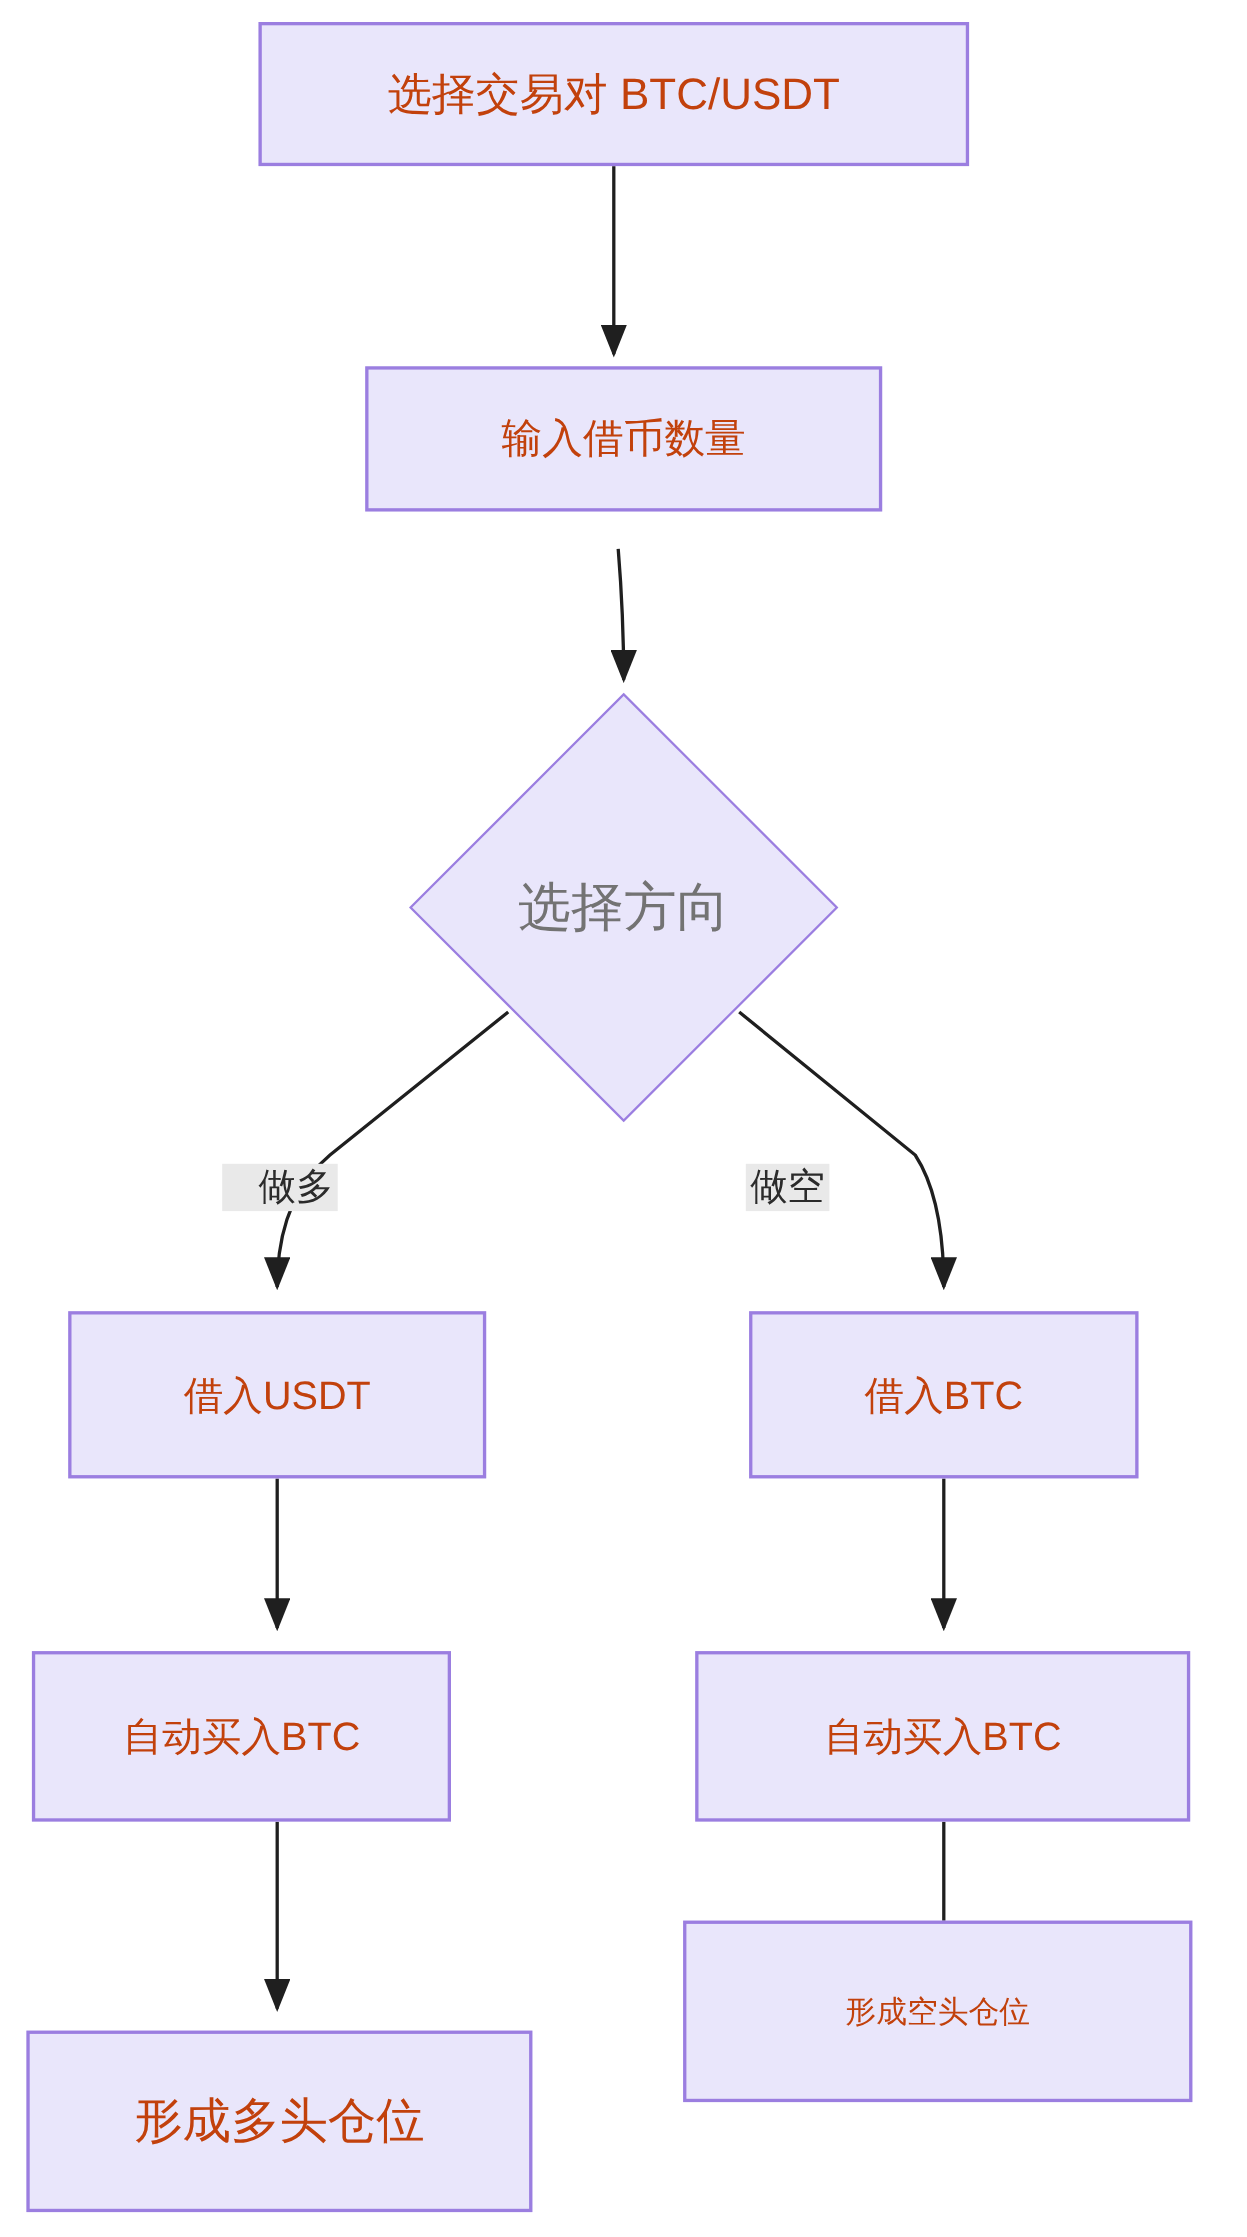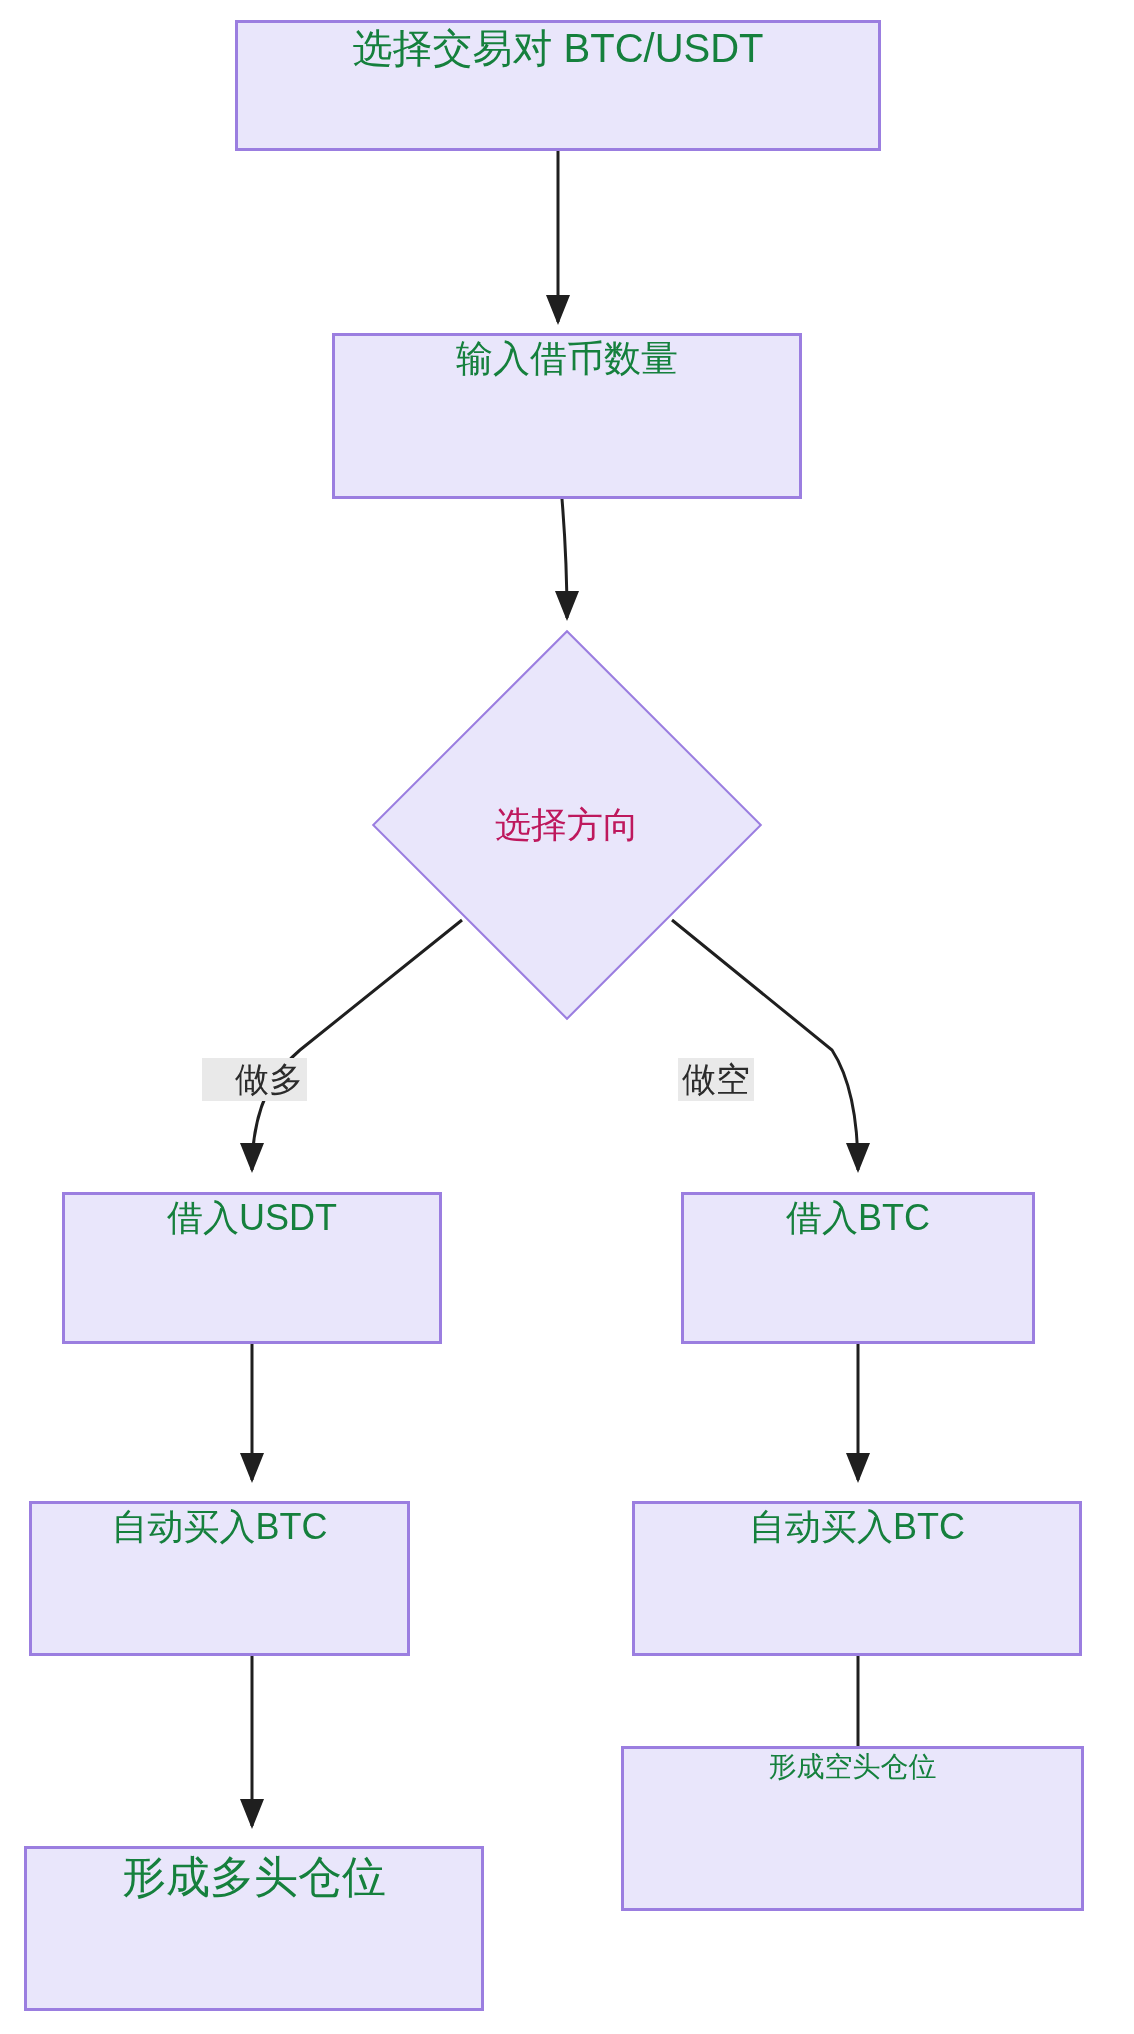--- a/index.html
+++ b/index.html
@@ -25,42 +25,43 @@
     width: 1134px;
     height: 2034px;
     pointer-events: none;
   }
   .node {
     position: absolute;
     box-sizing: border-box;
     background: #E9E6FB;
     border: 3px solid #9B7EE0;
     display: flex;
+    align-items: center;
     justify-content: center;
     text-align: center;
-    color: #15803d;
+    color: #c2410c;
     line-height: 1.25;
   }
   .node .node-label {
     display: block;
     padding: 0 10px;
     white-space: nowrap;
   }
   .node-start {
     left: 235px;
     top: 20px;
     width: 646px;
     height: 131px;
     font-size: 40px;
   }
   .node-amount {
     left: 332px;
     top: 333px;
     width: 470px;
-    height: 166px;
+    height: 132px;
     font-size: 37px;
   }
   .node-borrow-usdt {
     left: 62px;
     top: 1192px;
     width: 380px;
     height: 152px;
     font-size: 36px;
   }
   .node-borrow-btc {
@@ -122,22 +123,22 @@
   }
   .decision-text {
     position: absolute;
     left: 0;
     top: 0;
     width: 100%;
     height: 100%;
     display: flex;
     align-items: center;
     justify-content: center;
-    font-size: 36px;
-    color: #be185d;
+    font-size: 48px;
+    color: #737373;
     white-space: nowrap;
   }
 
   
   .edge-label {
     position: absolute;
     background: #E9E9E9;
     color: #2b2b2b;
     font-size: 34px;
     line-height: 1.15;

